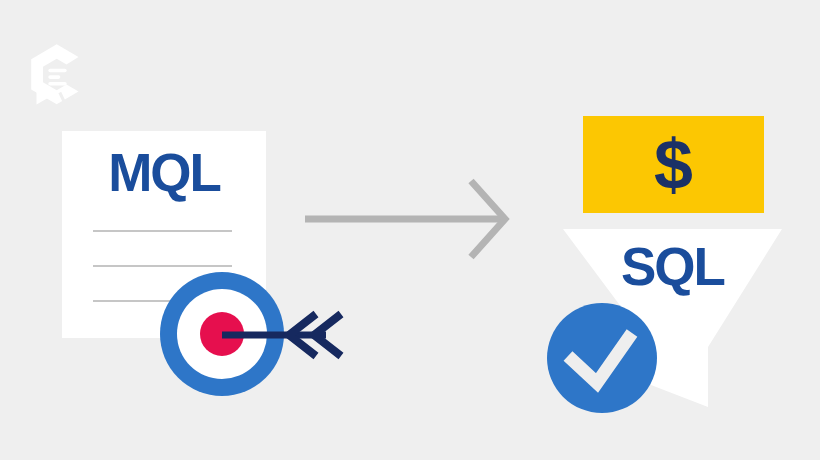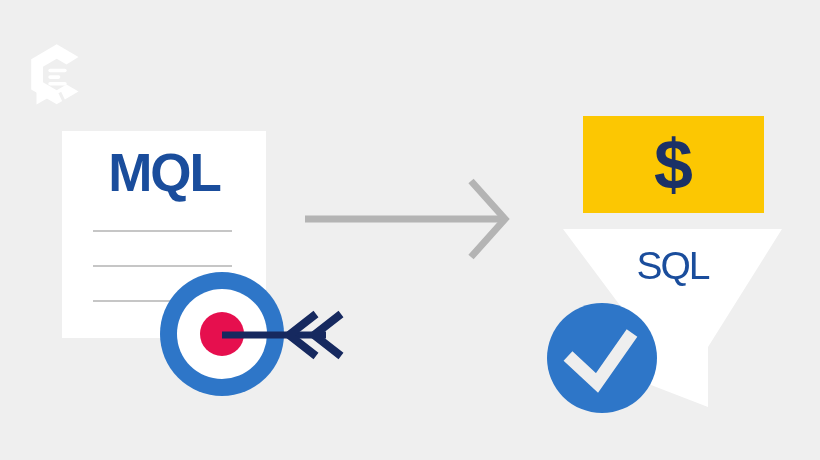--- a/index.html
+++ b/index.html
@@ -33,21 +33,21 @@
   .flow-arrow .stroke{stroke:var(--gray_arrow);stroke-width:7;fill:none;stroke-linecap:butt;stroke-linejoin:miter;}
 
   .money{position:absolute;left:583px;top:100px;width:181px;height:97px;background:var(--yellow);
     display:flex;align-items:center;justify-content:center;}
   .money-symbol{font-size:70px;font-weight:bold;color:#1b3166;line-height:1;}
 
   .funnel{position:absolute;left:560px;top:210px;width:225px;height:185px;}
   .funnel .body{fill:var(--card_white);}
   .funnel-title{position:absolute;left:563px;top:222px;width:219px;height:56px;
     display:flex;align-items:center;justify-content:center;
-    font-size:39px;font-weight:normal;letter-spacing:-2px;color:var(--headline_blue);}
+    font-size:53px;font-weight:bold;letter-spacing:-2px;color:var(--headline_blue);}
 
   .check-badge{position:absolute;left:547px;top:287px;width:110px;height:110px;border-radius:50%;
     background:var(--accent_blue);}
   .check-badge svg{position:absolute;left:0;top:0;}
   .check-badge .tick{stroke:var(--check_gray);stroke-width:13;fill:none;stroke-linejoin:miter;stroke-linecap:butt;}
 </style>
 </head>
 <body>
 
 <div class="canvas">

